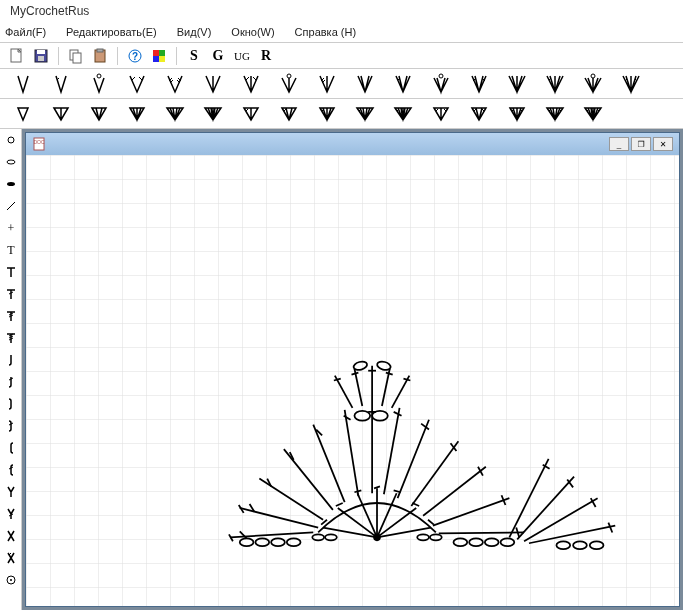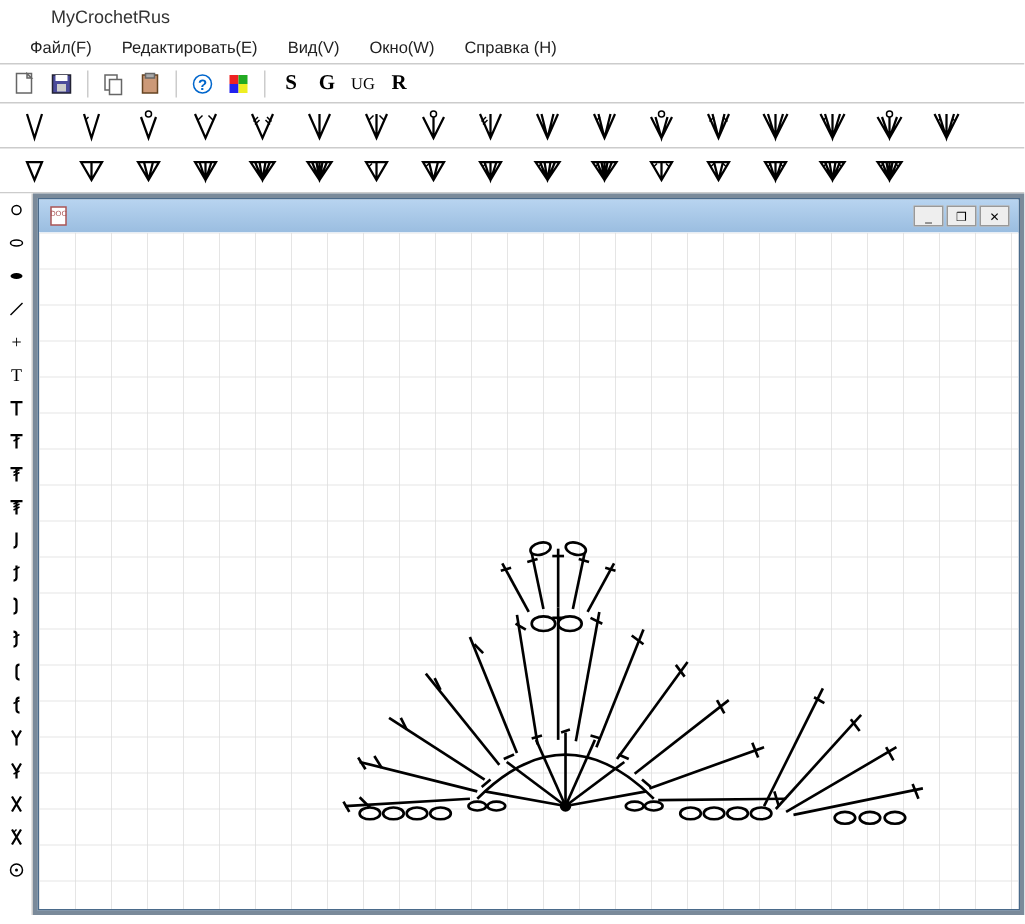--- a/index.html
+++ b/index.html
@@ -1,18 +1,18 @@
 <!DOCTYPE html>
 <html><head>
 <meta charset="utf-8">
 <style>
 * { margin: 0; padding: 0; box-sizing: border-box; }
 body { font-family: Tahoma, Arial, sans-serif; font-size: 11px; background: #fff; width: 683px; height: 616px; overflow: hidden; }
-.titlebar { background: #fff; padding: 4px 10px; font-size: 12px; color: #333; margin-left: 24px; }
-.menubar { display: flex; padding: 2px 16px; background: #fff; gap: 12px; border-bottom: 1px solid #ccc; }
+.titlebar { background: #fff; padding: 4px 10px; font-size: 12px; color: #333; }
+.menubar { display: flex; padding: 2px 1px; background: #fff; gap: 12px; border-bottom: 1px solid #ccc; }
 .menubar span { color: #222; cursor: pointer; padding: 2px 4px; }
 .toolbar1 { display: flex; align-items: center; padding: 2px 6px; border-bottom: 1px solid #ccc; gap: 2px; height: 26px; }
 .tsep { width: 1px; background: #ccc; height: 18px; margin: 0 4px; }
 .tbtn { width: 22px; height: 22px; display: flex; align-items: center; justify-content: center; cursor: pointer; }
 .toolbar2, .toolbar3 { display: flex; align-items: center; padding: 1px 6px; gap: 4px; border-bottom: 1px solid #ccc; height: 30px; }
 .stbtn { width: 34px; height: 26px; display: flex; align-items: center; justify-content: center; cursor: pointer; }
 .workarea { display: flex; height: calc(100% - 135px); }
 .leftpanel { width: 22px; display: flex; flex-direction: column; border-right: 1px solid #ccc; background: #fff; }
 .lbtn { width: 22px; height: 22px; display: flex; align-items: center; justify-content: center; cursor: pointer; font-size: 12px; font-family: serif; }
 .mdi { flex: 1; background: #7a8a9a; position: relative; padding: 3px; }

